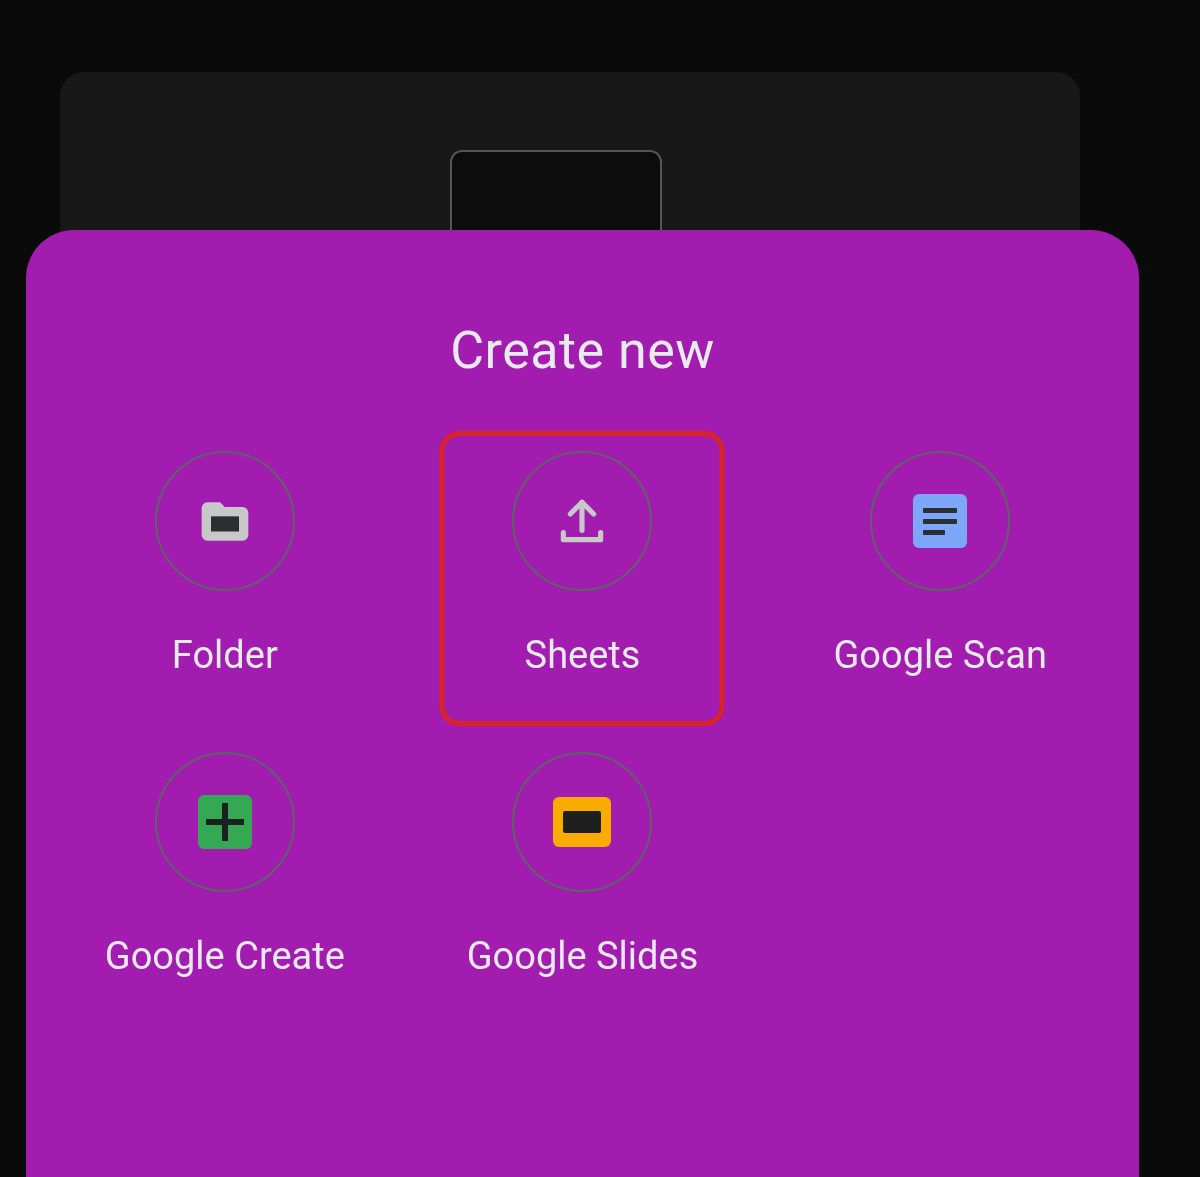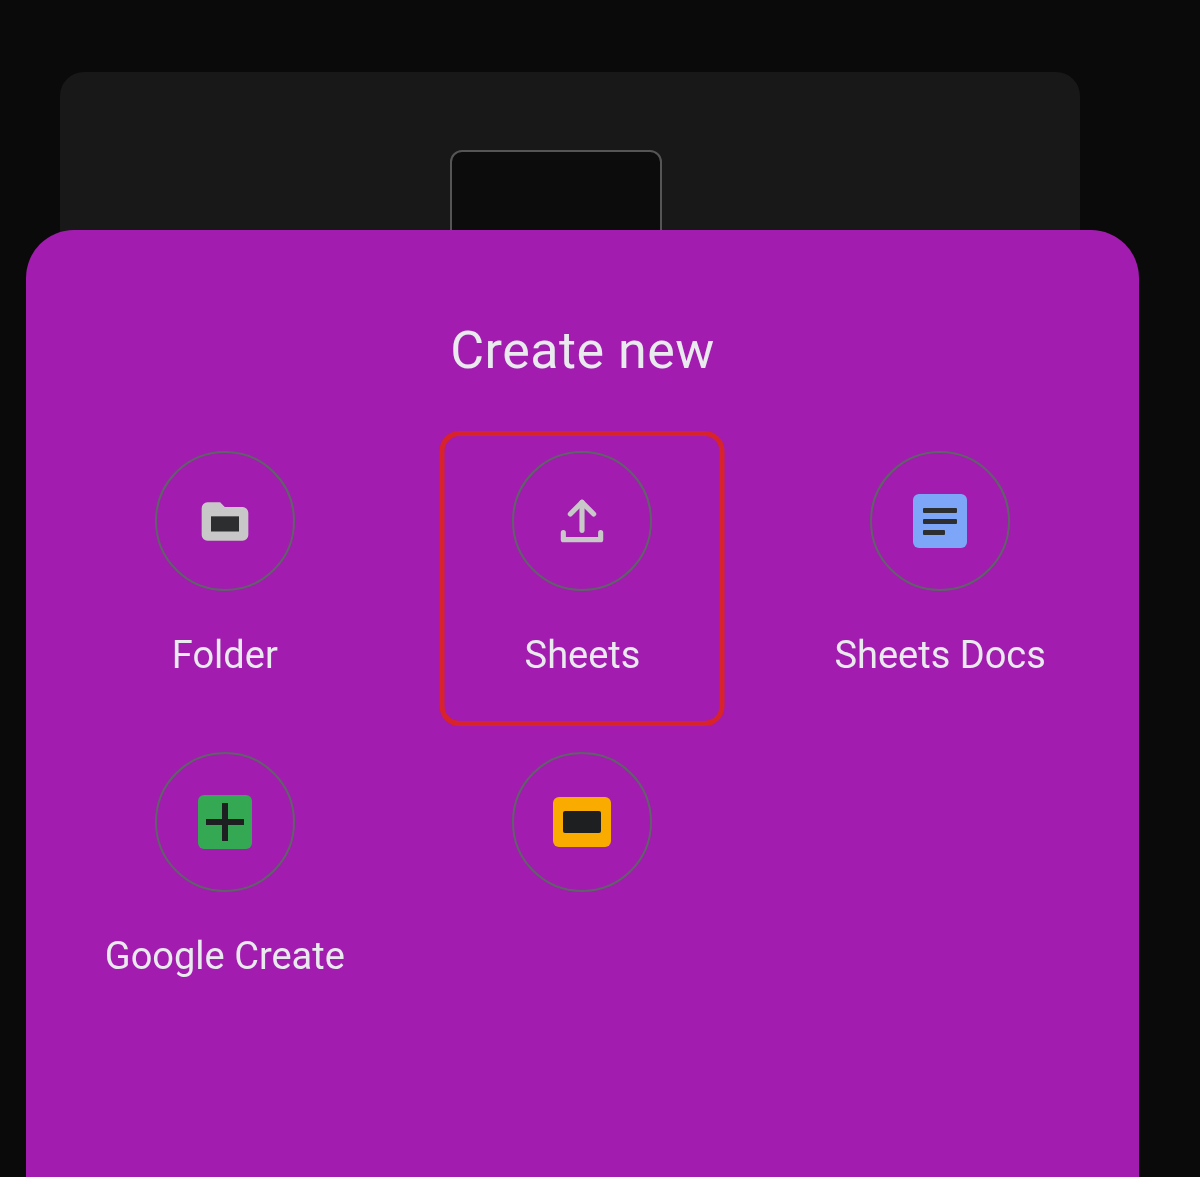--- a/index.html
+++ b/index.html
@@ -210,32 +210,33 @@
 
 
     <div class="option">
       <div class="icon-circle">
         <div class="docs-icon-box">
           <div class="docs-line"></div>
           <div class="docs-line"></div>
           <div class="docs-line short"></div>
         </div>
       </div>
-      <div class="option-label">Sheets Docs</div>
+      <div class="option-label">Google Scan</div>
     </div>
 
     <div class="option">
       <div class="icon-circle">
         <div class="sheets-icon-box"></div>
       </div>
       <div class="option-label">Google Create</div>
     </div>
 
     <div class="option">
       <div class="icon-circle">
         <div class="slides-icon-box">
             <div class="slides-inner"></div>
           </div>
       </div>
+      <div class="option-label">Google Slides</div>
     </div>
 
   </div>
 </div>
 
 </body></html>

